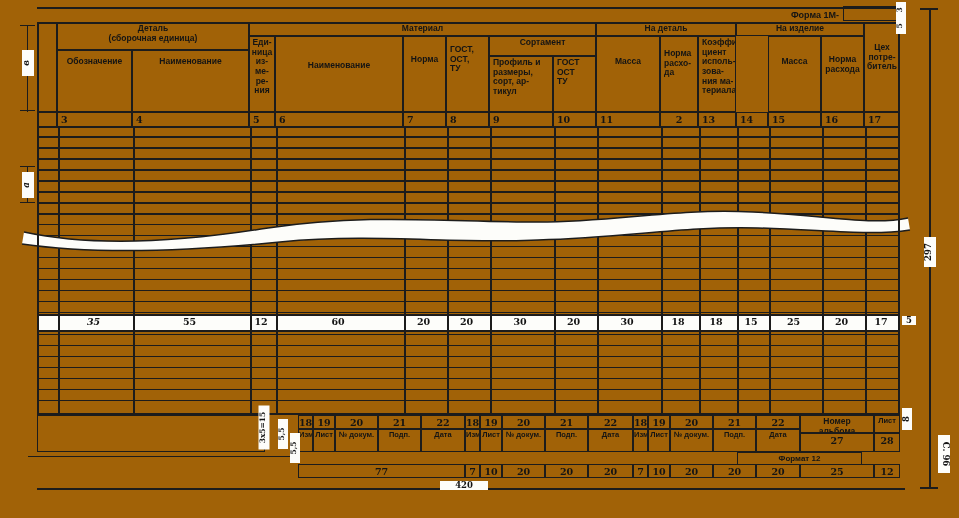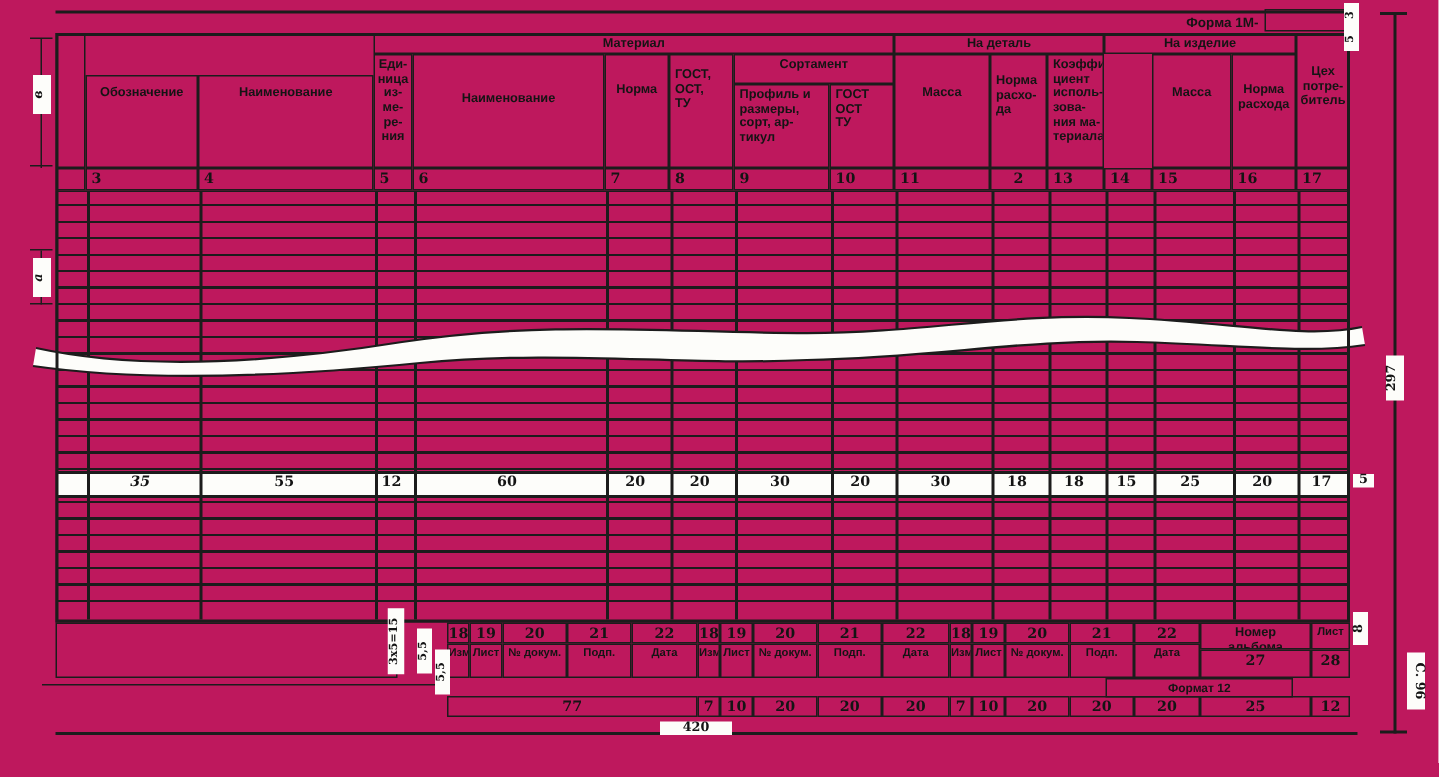--- a/index.html
+++ b/index.html
@@ -1,16 +1,16 @@
 <!DOCTYPE html>
 <html><head>
 <meta charset="utf-8">
 <style>
   html,body{margin:0;padding:0;background:#fff;}
-  #page{position:relative;width:959px;height:518px;background:#be185d;overflow:hidden;
+  #page{position:relative;width:959px;height:518px;background:#a16207;overflow:hidden;
         font-family:"Liberation Sans",sans-serif;color:#141414;}
   .c{position:absolute;box-sizing:border-box;border:1.6px solid #1c1c1c;
      font:bold 8.5px/1.14 "Liberation Sans",sans-serif;text-align:center;
      white-space:pre-line;overflow:hidden;padding-top:1px;color:#141414;}
   .nb{border:none;}
   .l{text-align:left;padding-left:3px;}
   .sn{font:bold 9.5px/1.2 "DejaVu Serif",serif;}
   .vl{position:absolute;width:1.6px;background:#1c1c1c;}
   .hl{position:absolute;height:1.5px;background:#1c1c1c;}
   .ann{position:absolute;font:bold 8.5px/1 "DejaVu Serif",serif;text-align:center;
@@ -26,20 +26,22 @@
 </head>
 <body>
 
 <div id="page">
 
   <div class="hl" style="left:37px;top:7px;width:866px;"></div>
   <div class="c nb" style="left:735px;top:9px;width:104px;height:12px;text-align:right;font-size:9px;">Форма 1М-</div>
   <div class="c" style="left:843px;top:6px;width:58px;height:15px;"></div>
 
   <div class="c" style="left:37px;top:22px;width:20px;height:90px;"></div>
+  <div class="c" style="left:57px;top:22px;width:192px;height:28px;">Деталь
+(сборочная единица)</div>
   <div class="c pt6" style="left:57px;top:50px;width:75px;height:62px;">Обозначение</div>
   <div class="c pt6" style="left:132px;top:50px;width:117px;height:62px;">Наименование</div>
   <div class="c" style="left:249px;top:22px;width:347px;height:14px;">Материал</div>
   <div class="c" style="left:249px;top:36px;width:26px;height:76px;">Еди-
 ница
 из-
 ме-
 ре-
 ния</div>
   <div class="c pt24" style="left:275px;top:36px;width:128px;height:76px;">Наименование</div>

